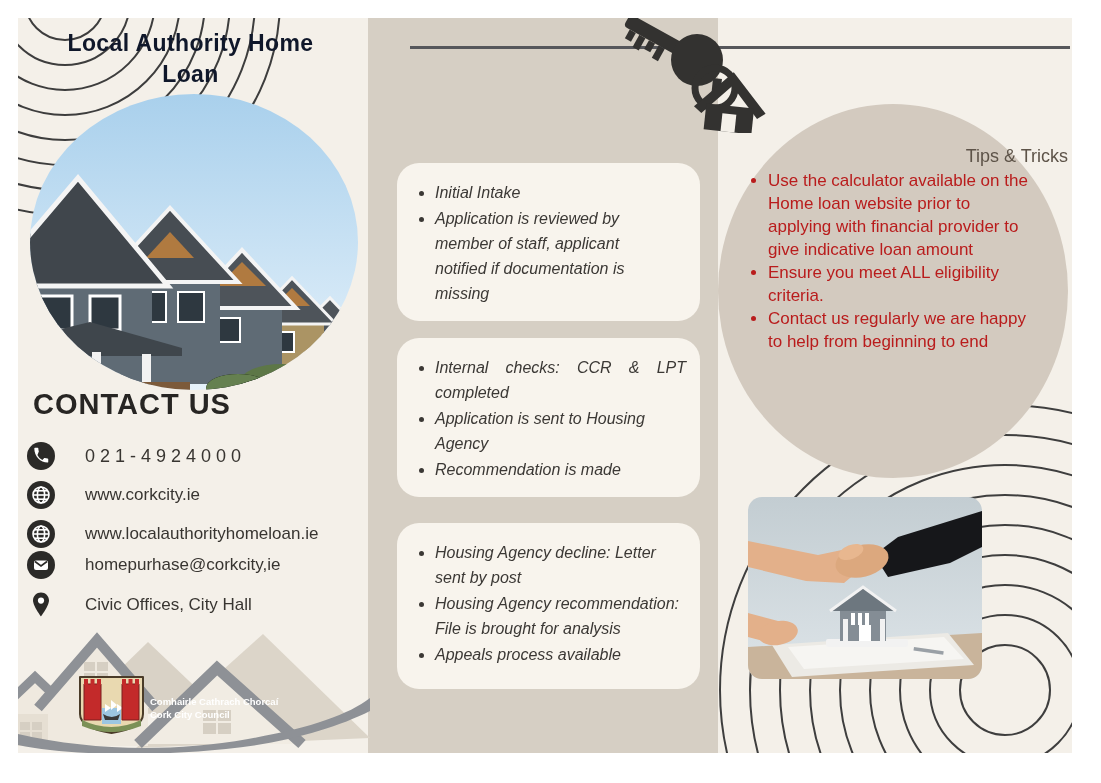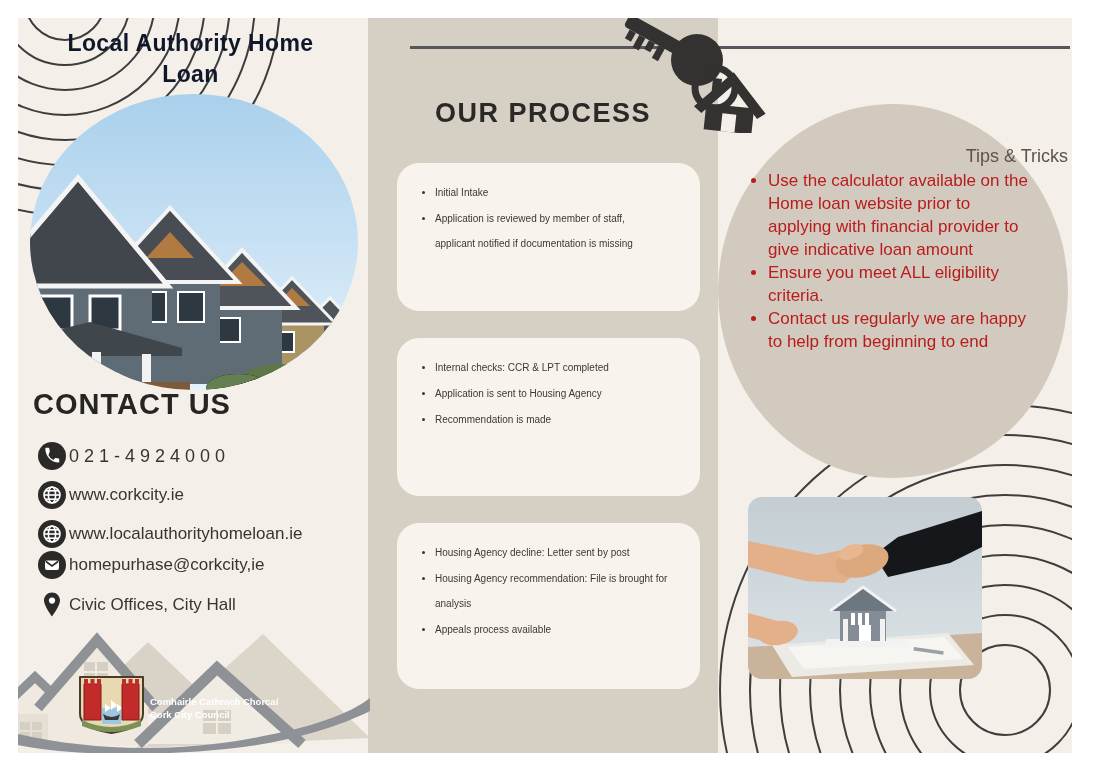--- a/index.html
+++ b/index.html
@@ -21,21 +21,21 @@
     font-size:23px;line-height:31px;font-weight:bold;color:#0f172a;letter-spacing:.4px;z-index:3;
   }
   .house-photo{
     position:absolute;left:12px;top:76px;width:328px;height:296px;border-radius:50%;
     overflow:hidden;z-index:2;
   }
   .contact-heading{
     position:absolute;left:15px;top:370px;margin:0;font-size:29px;font-weight:bold;
     color:#272523;letter-spacing:1px;z-index:3;
   }
-  .contact-row{position:absolute;left:20px;display:flex;align-items:center;gap:3px;z-index:3;}
+  .contact-row{position:absolute;left:9px;display:flex;align-items:center;gap:30px;z-index:3;}
   .contact-row .ic{flex:0 0 auto;display:block;}
   .contact-row .txt{font-size:17px;color:#383531;}
   .row-phone{top:424px;}
   .row-phone .txt{font-size:18px;letter-spacing:5px;}
   .row-web1{top:463px;}
   .row-web2{top:502px;text-align:center;}
   .row-mail{top:533px;}
   .row-loc{top:573px;align-items:center;}
   .footer-art{position:absolute;left:0;top:608px;z-index:2;}
   
@@ -48,21 +48,21 @@
   }
   .process-box{
     position:absolute;left:379px;width:303px;background:#f8f4ed;border-radius:22px;
     padding:17px 14px 14px 12px;box-sizing:border-box;z-index:2;
   }
   .box-1{top:145px;min-height:148px;}
   .box-2{top:320px;min-height:158px;}
   .box-3{top:505px;min-height:166px;}
   .process-box ul{margin:0;padding:0 0 0 26px;}
   .process-box li{
-    font-size:10px;line-height:25px;color:#3b3835;margin:0 0 1px 0;
+    font-size:16px;line-height:25px;color:#3b3835;margin:0 0 1px 0;font-style:italic;
   }
   .box-1 li{max-width:198px;}
   .box-2 li{max-width:252px;}
   .box-3 li{max-width:244px;}
   .li-justify{text-align:justify;}
   
   .tips-ellipse{
     position:absolute;left:700px;top:86px;width:350px;height:374px;border-radius:50%;
     background:#d3cabf;z-index:1;
   }
@@ -290,21 +290,20 @@
     </g>
     <circle cx="109" cy="70" r="20" fill="none" stroke="#333230" stroke-width="7"></circle>
     <g fill="#333230" transform="rotate(6 124 90)">
       <rect x="104" y="62" width="9" height="16"></rect>
       <polygon points="88,92 124,54 160,92 152,98 124,68 96,98"></polygon>
       <rect x="100" y="88" width="48" height="26"></rect>
       <rect x="117" y="96" width="14" height="18" fill="#f4f0e9"></rect>
     </g>
   </svg>
 
-  <h2 class="process-heading">OUR PROCESS</h2>
 
   <div class="process-box box-1">
     <ul>
       <li>Initial Intake</li>
       <li>Application is reviewed by member of staff, applicant notified if documentation is missing</li>
     </ul>
   </div>
 
   <div class="process-box box-2">
     <ul>

